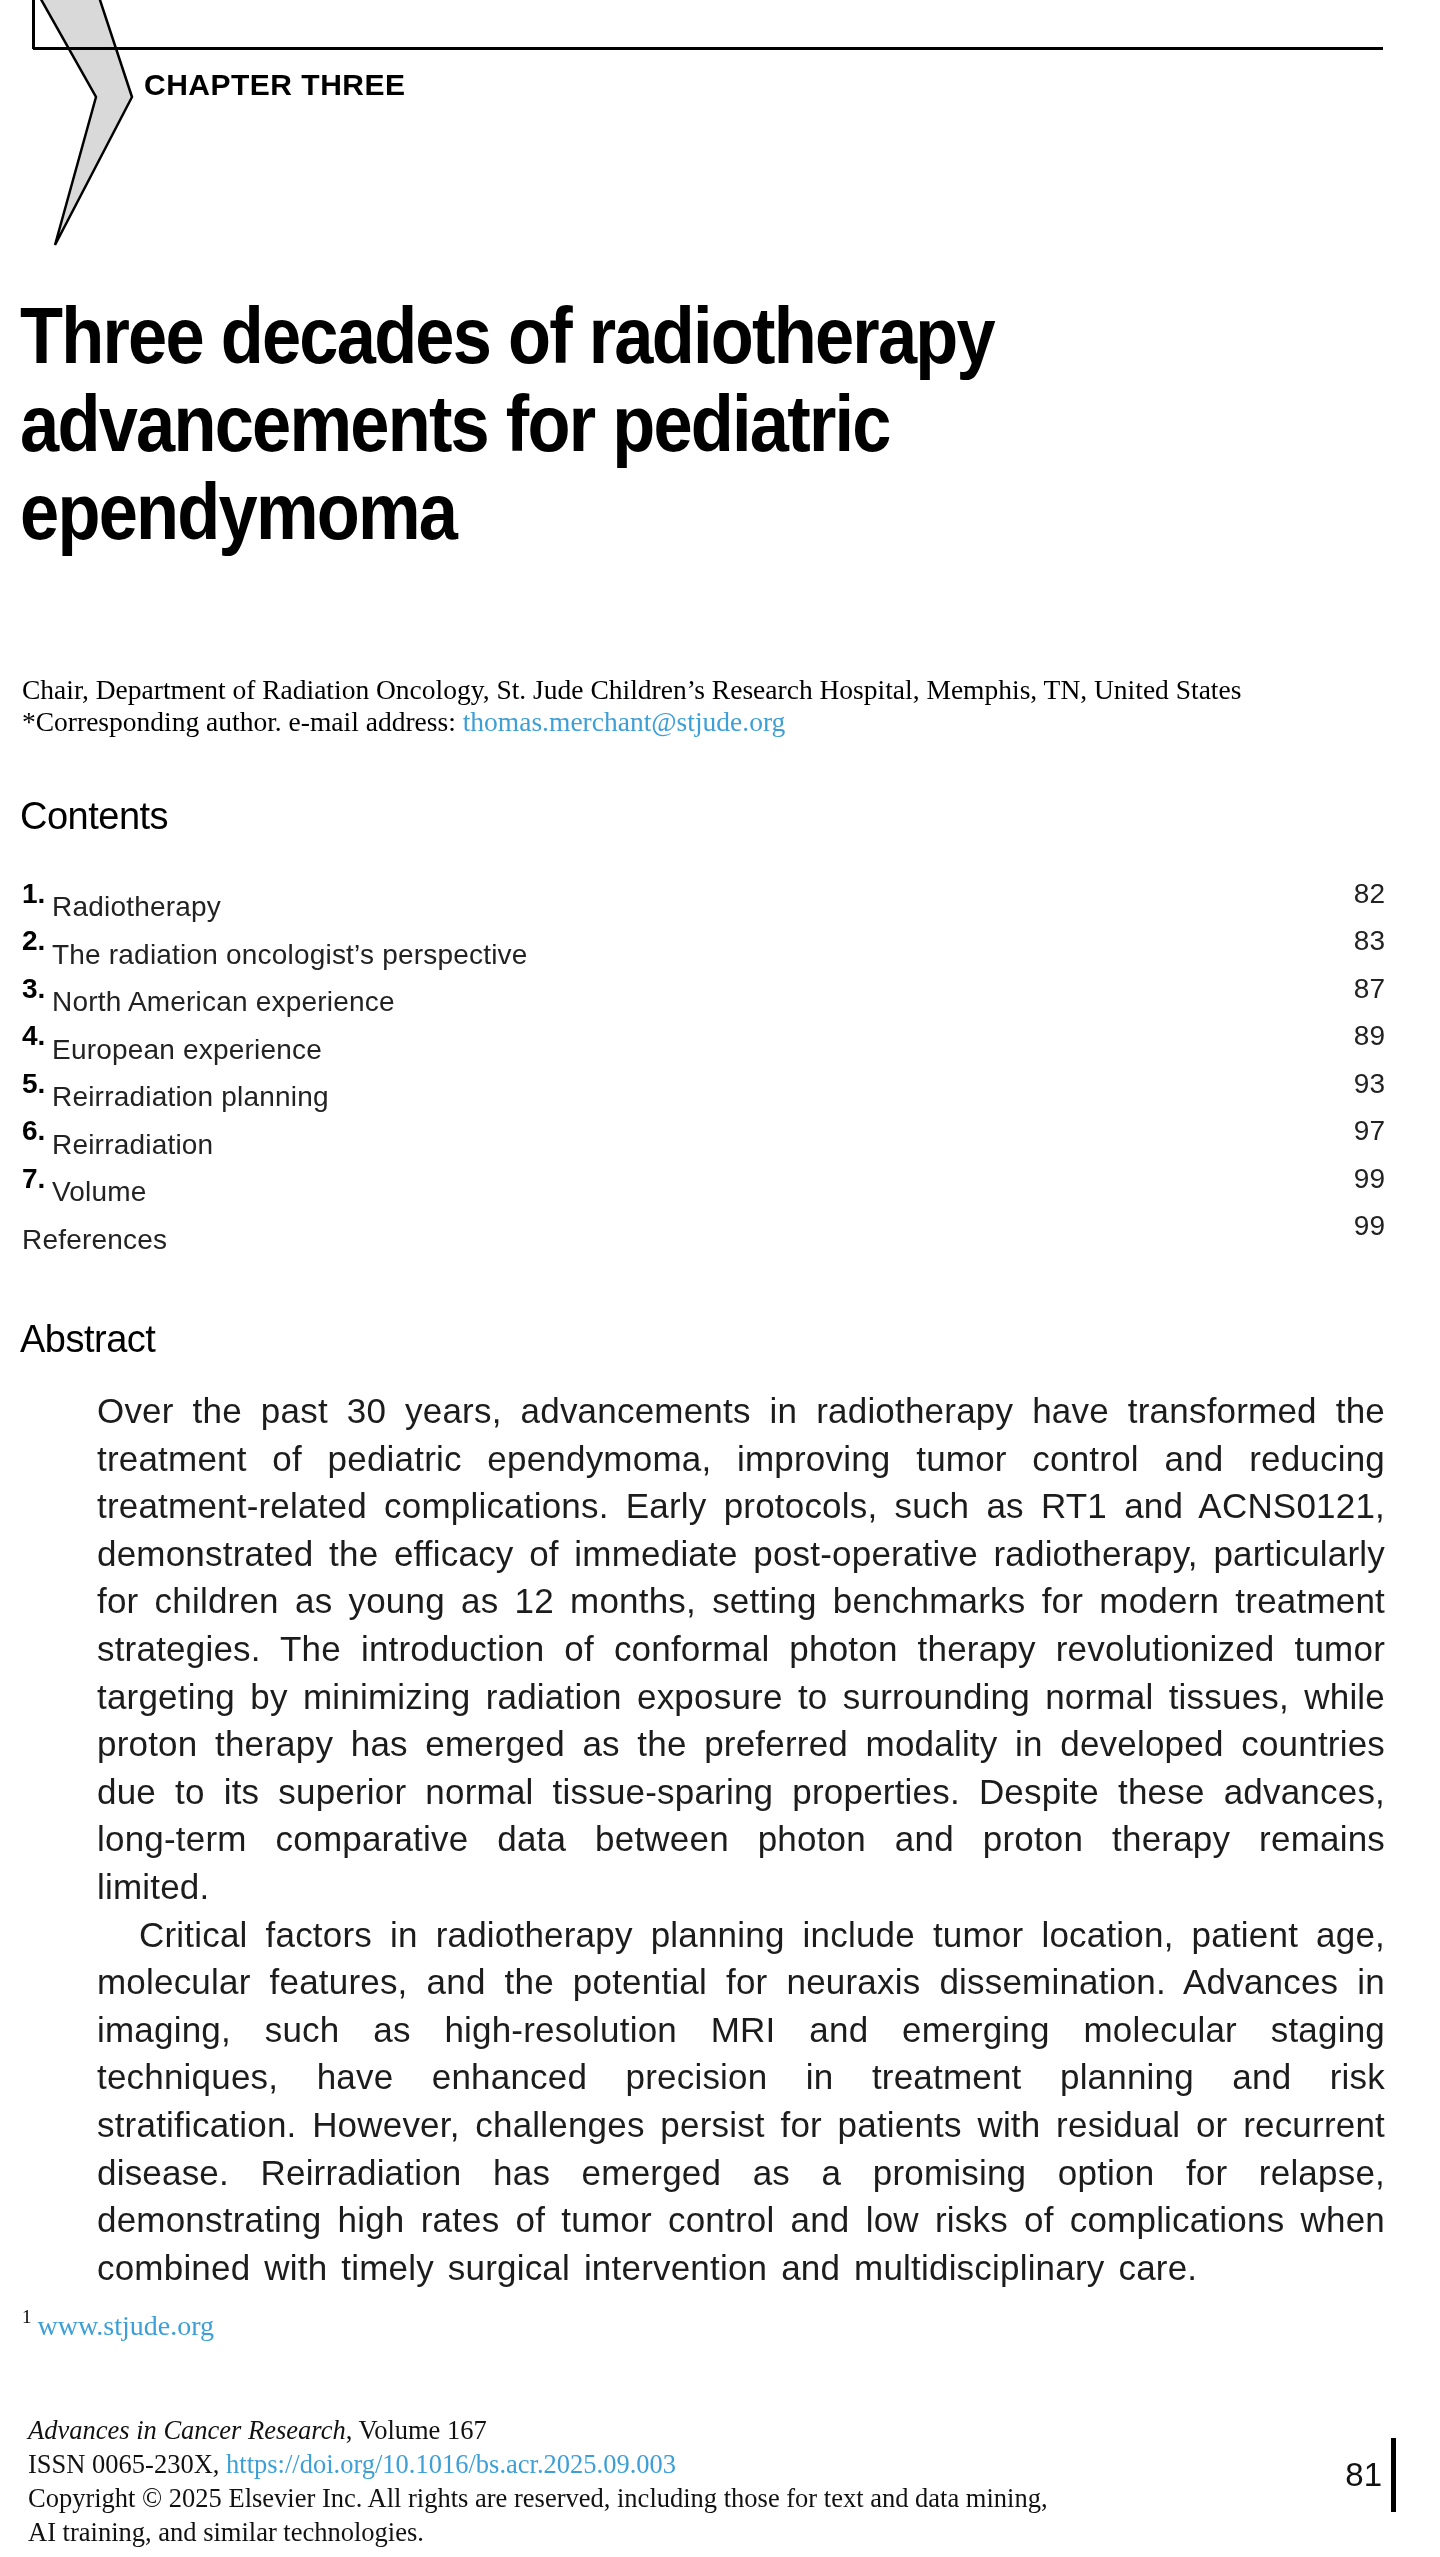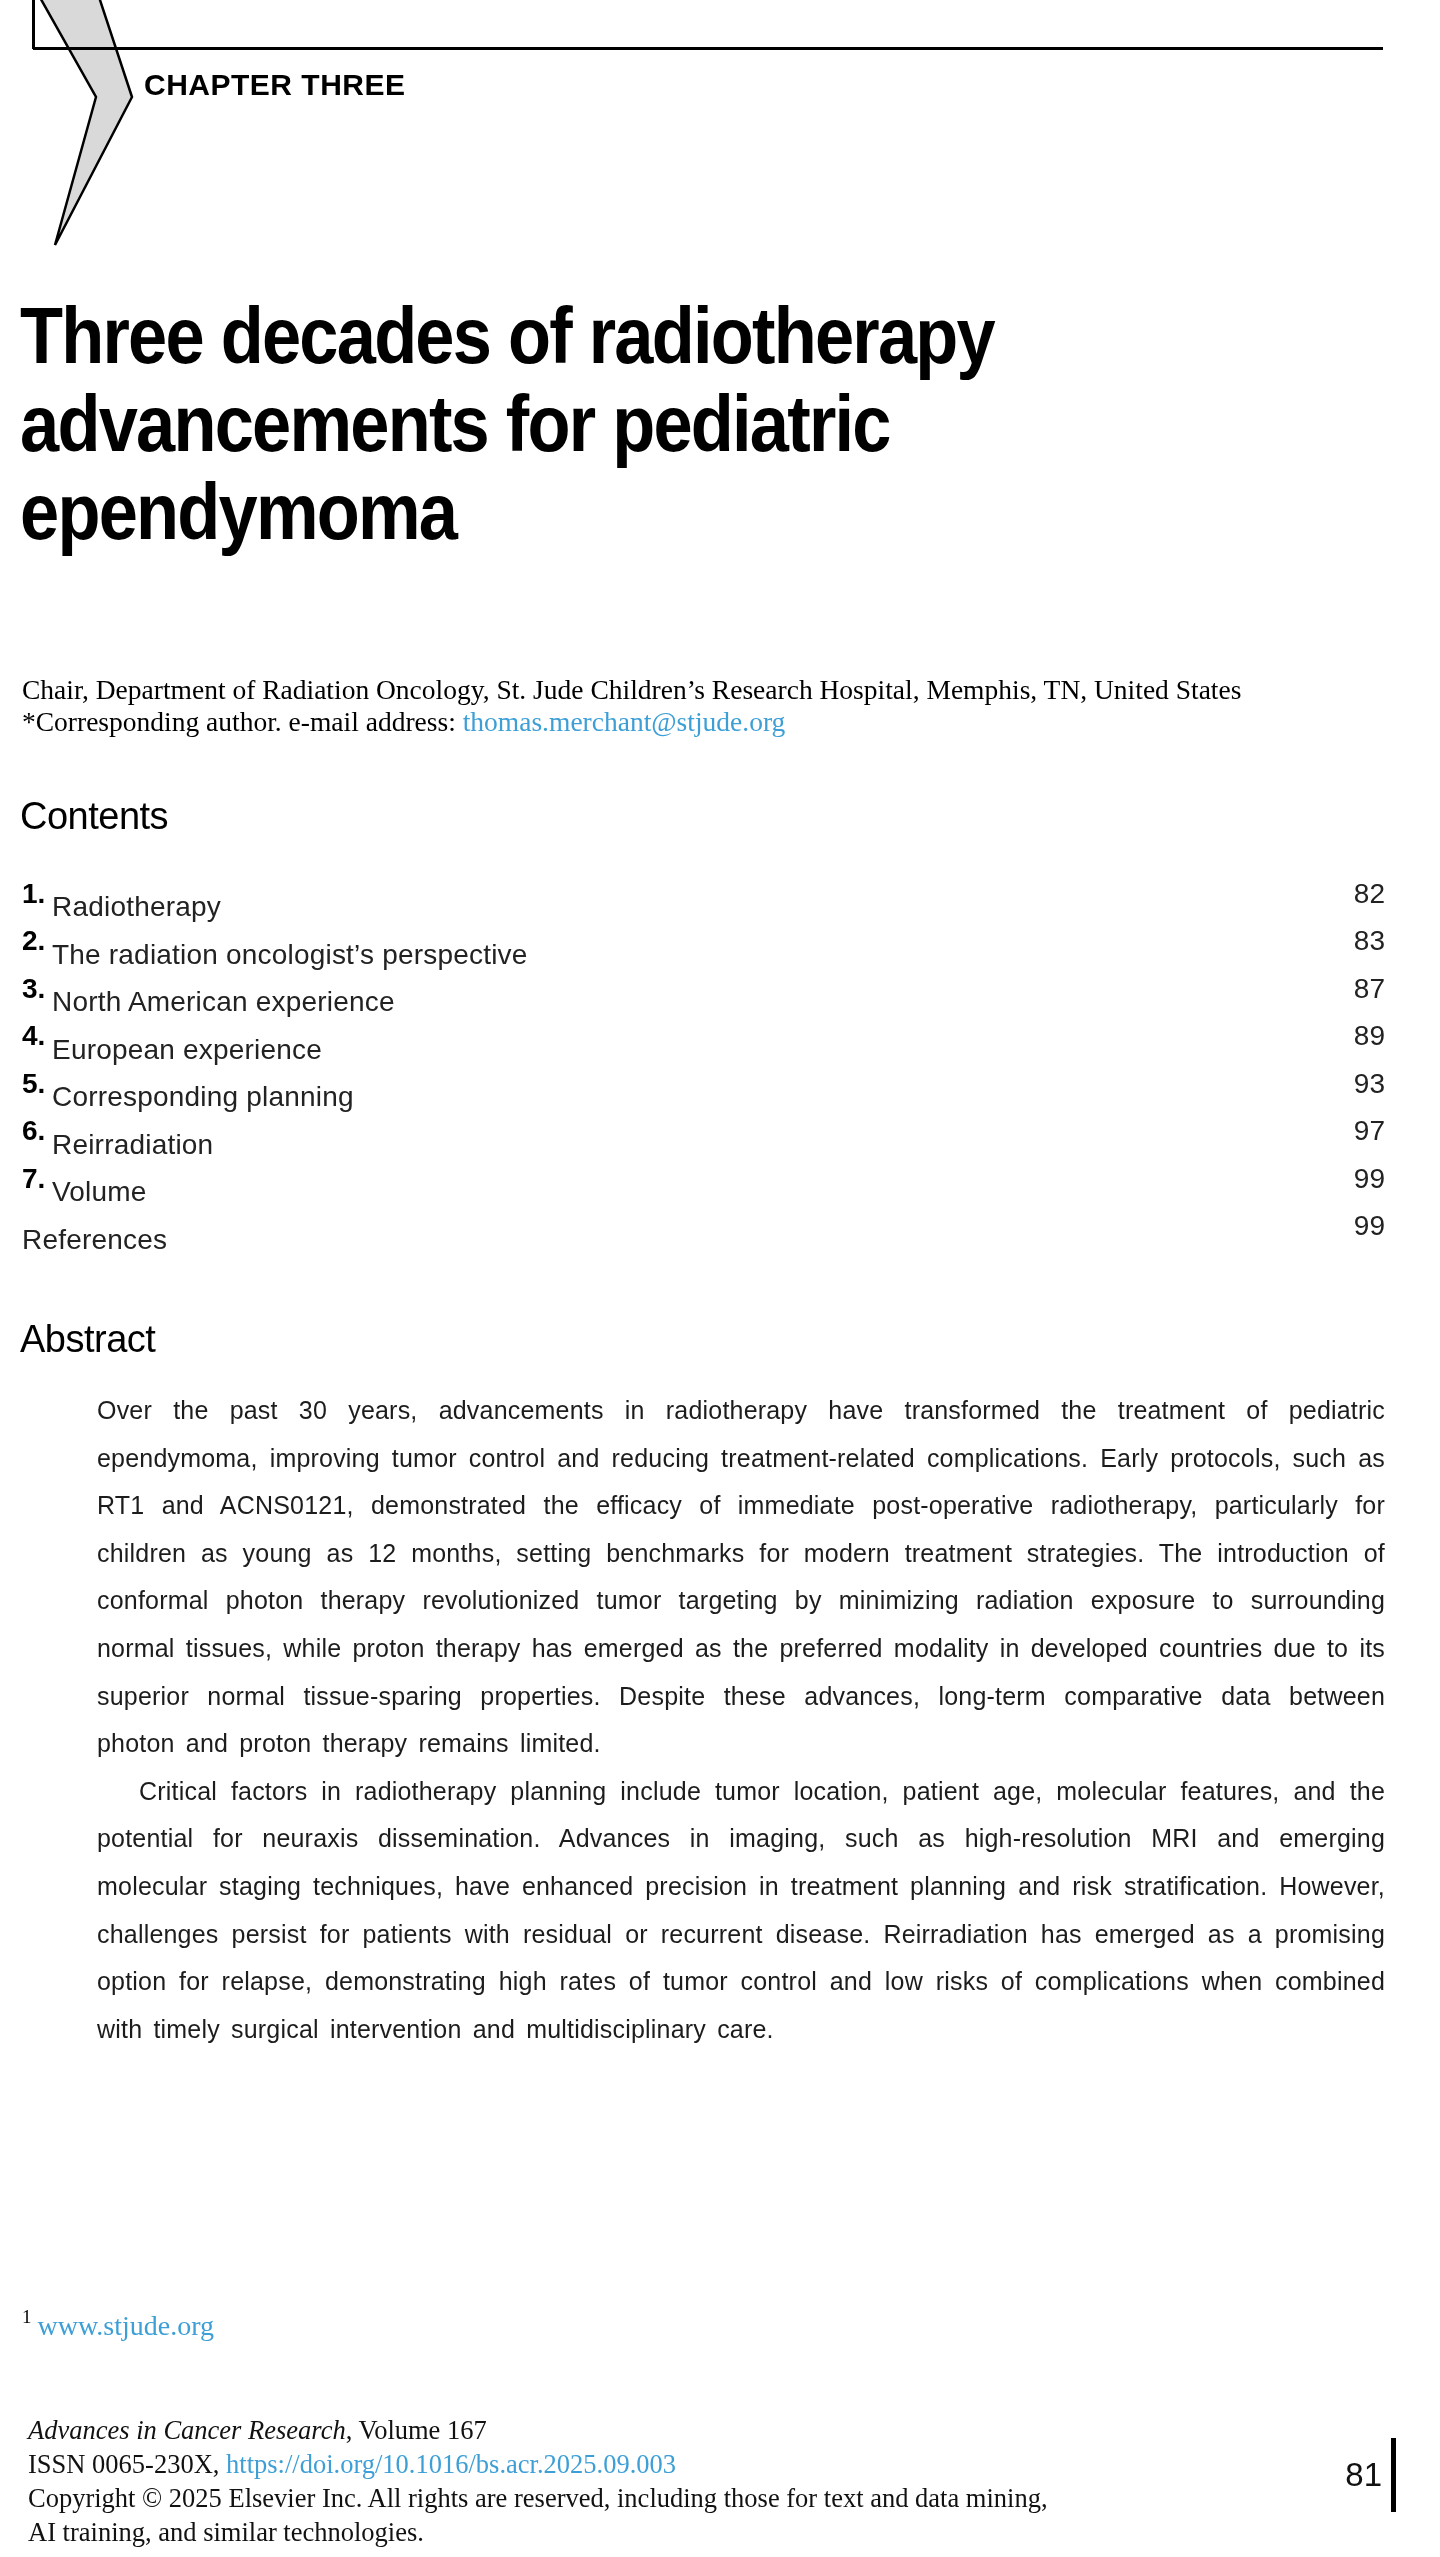--- a/index.html
+++ b/index.html
@@ -27,21 +27,21 @@
   .section-heading{font-size:38px;font-weight:400;letter-spacing:-.5px;}
   .contents-heading{position:absolute;left:20px;top:795px;}
   .contents-list{position:absolute;left:22px;top:870px;width:1363px;}
   .contents-row{display:flex;align-items:center;height:47.5px;font-size:28px;}
   .contents-row .num{font-weight:700;width:30px;flex:0 0 30px;}
   .contents-row .label{color:#222;letter-spacing:.2px;margin-top:27px;}
   .contents-row .pg{margin-left:auto;color:#222;}
 
   
   .abstract-heading{position:absolute;left:20px;top:1318px;}
-  .abstract-body{position:absolute;left:97px;top:1387px;width:1288px;font-size:25px;line-height:47.6px;
+  .abstract-body{position:absolute;left:97px;top:1387px;width:1288px;font-size:35px;line-height:47.6px;
                  text-align:justify;color:#1c1c1c;word-spacing:4px;letter-spacing:.2px;}
   .abstract-body p{margin:0;}
   .abstract-body p + p{text-indent:42px;}
 
   
   .footnote{position:absolute;left:22px;top:2308px;font-family:"Liberation Serif",serif;font-size:28px;}
   .footnote sup{font-size:19px;color:#000;position:relative;top:-2px;margin-right:6px;}
   .footer{position:absolute;left:28px;top:2413px;font-family:"Liberation Serif",serif;
           font-size:26.5px;line-height:34px;color:#111;}
   .footer .ital{font-style:italic;}
@@ -88,21 +88,21 @@
       <span class="label">North American experience</span>
       <span class="pg">87</span>
     </div>
     <div class="contents-row">
       <span class="num">4.</span>
       <span class="label">European experience</span>
       <span class="pg">89</span>
     </div>
     <div class="contents-row">
       <span class="num">5.</span>
-      <span class="label">Corresponding planning</span>
+      <span class="label">Reirradiation planning</span>
       <span class="pg">93</span>
     </div>
     <div class="contents-row">
       <span class="num">6.</span>
       <span class="label">Reirradiation</span>
       <span class="pg">97</span>
     </div>
     <div class="contents-row">
       <span class="num">7.</span>
       <span class="label">Volume</span>

